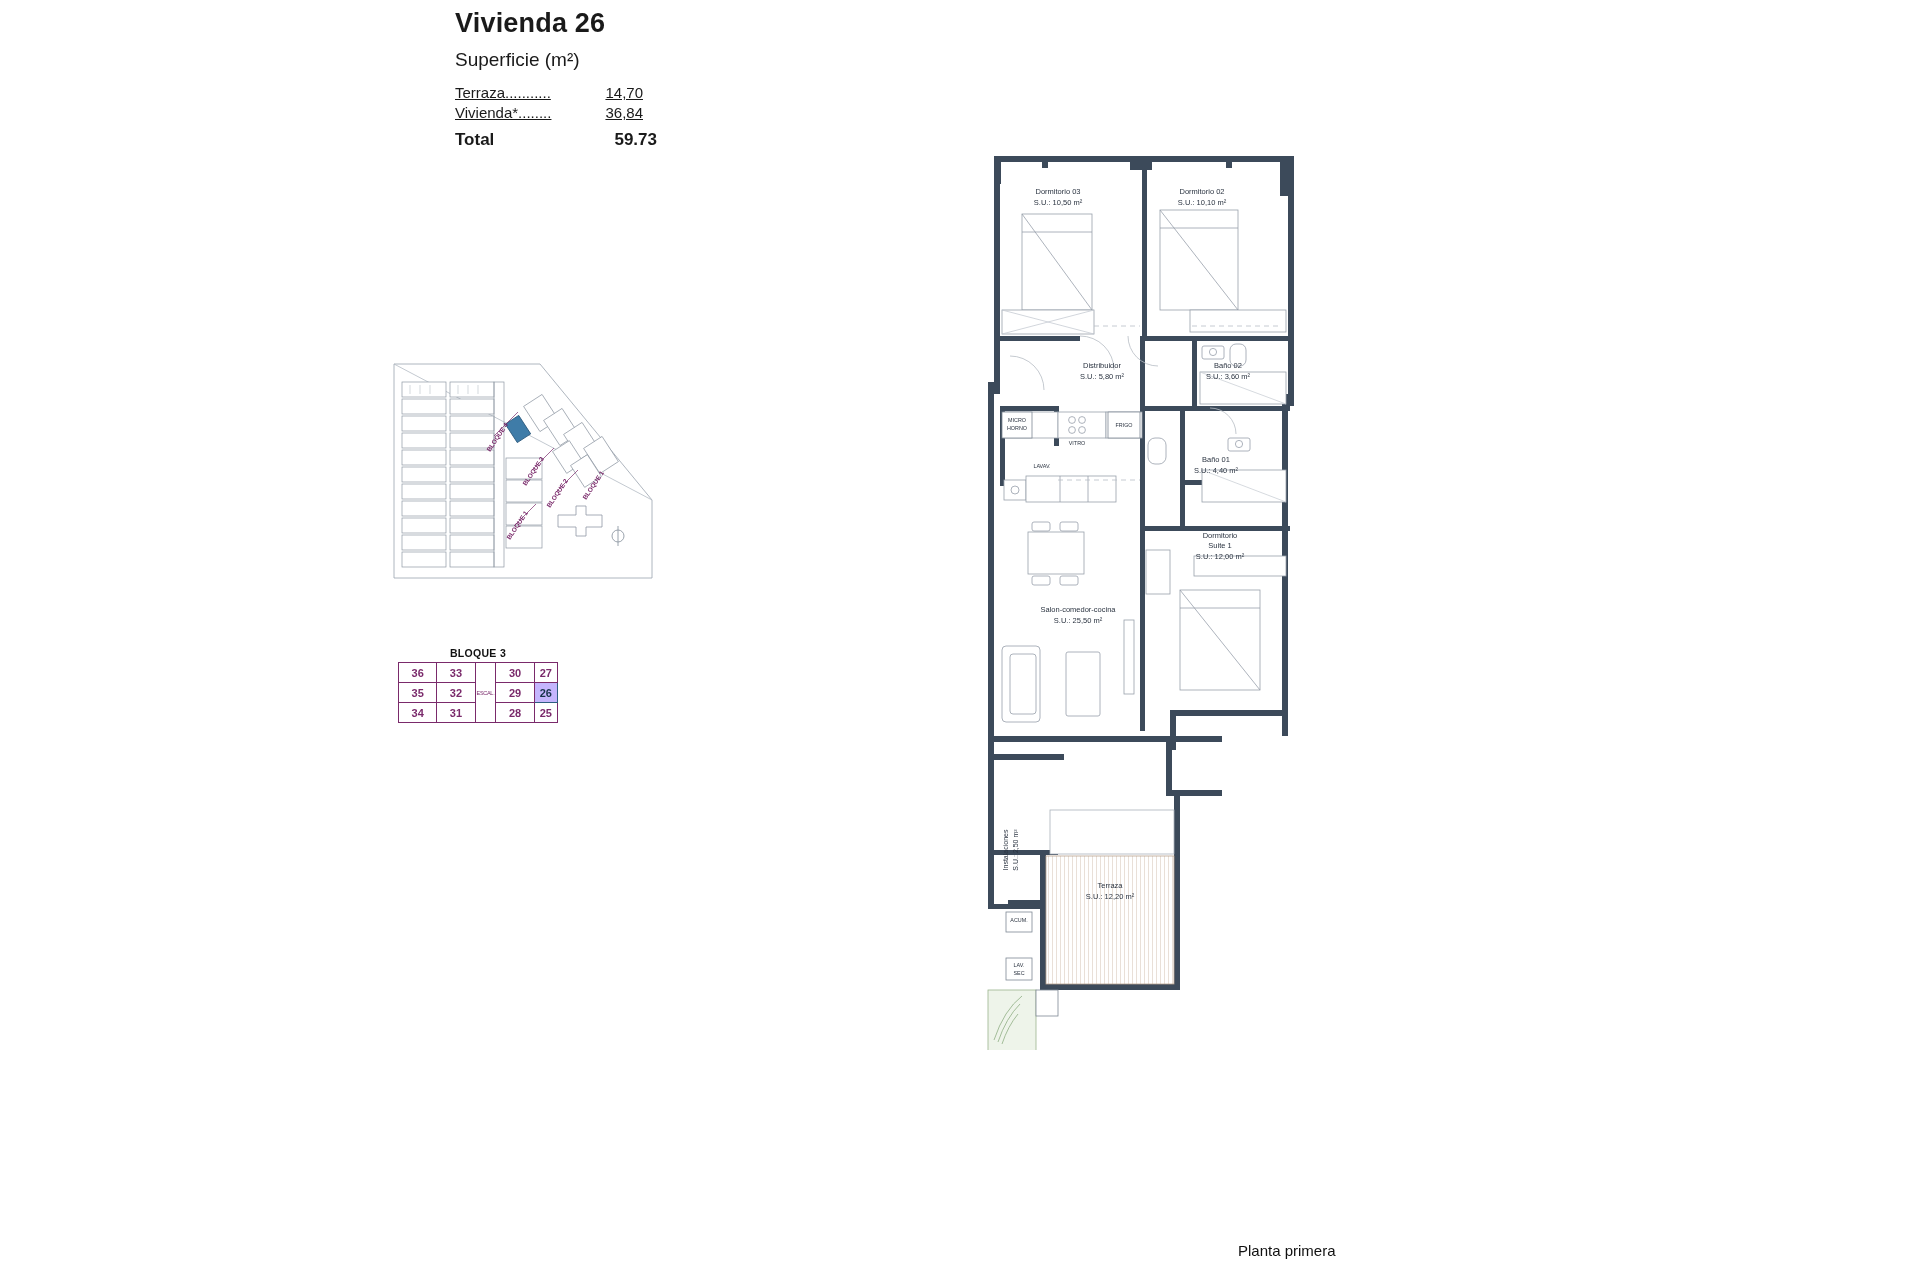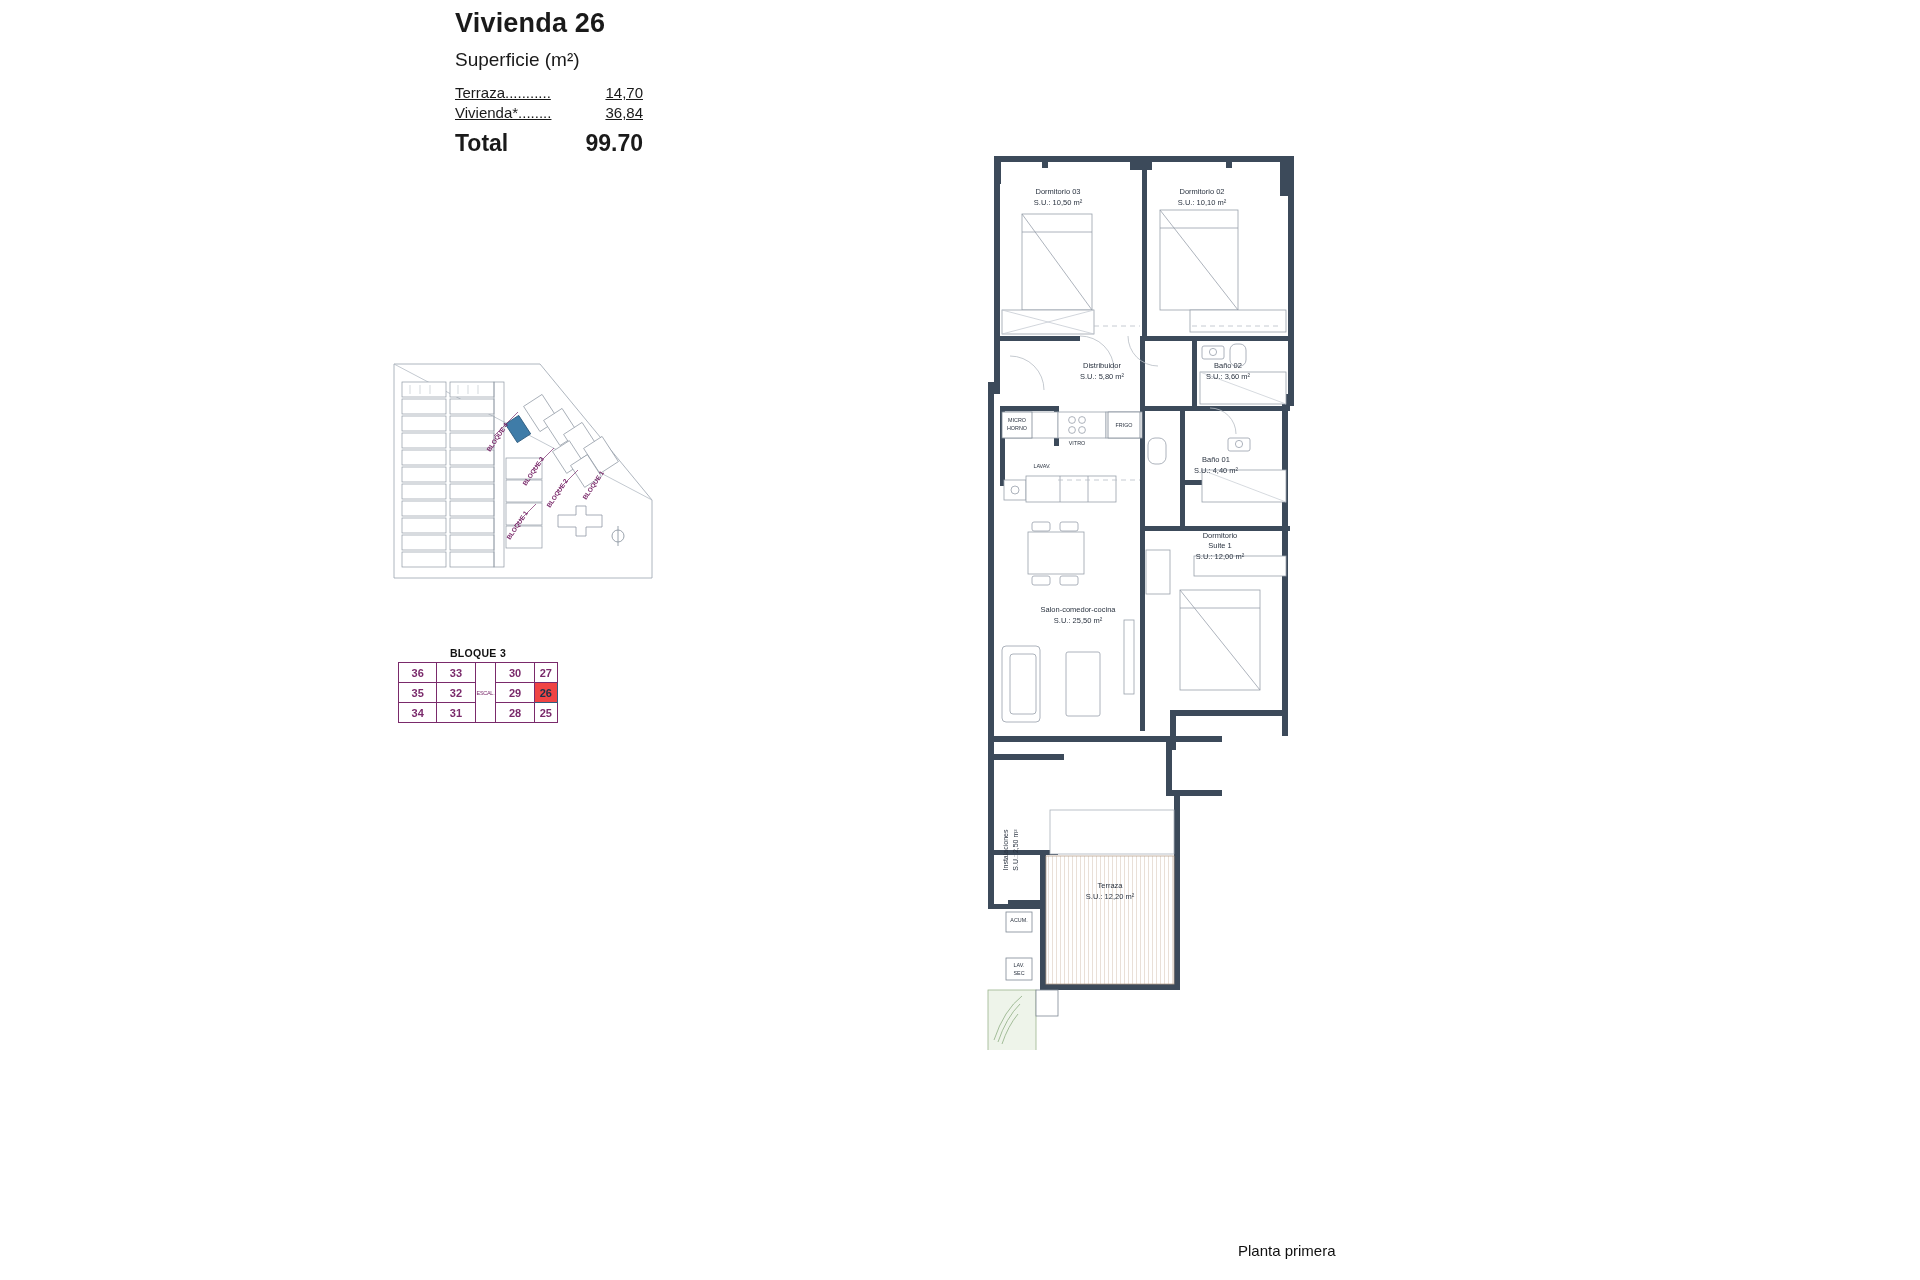--- a/index.html
+++ b/index.html
@@ -42,24 +42,25 @@
   }
   .area-row .lbl {
     width: 118px;
     white-space: nowrap;
   }
   .area-row .val {
     width: 70px;
     text-align: right;
   }
   .total-row {
-    font-size: 23px;
+    font-size: 17px;
     font-weight: bold;
     display: flex;
     margin-top: 7px;
+    gap: 14px;
   }
   .total-row .lbl { width: 110px; }
   .total-row .val { width: 78px; text-align: right; }
 
   #built-block {
     margin-top: 58px;
     width: 175px;
   }
   #built-block div {
     font-size: 17px;
@@ -105,21 +106,21 @@
   #block-table td {
     border: 1px solid #7a2a6b;
     width: 25%;
     height: 17px;
     text-align: center;
     font-size: 11px;
     color: #7a2a6b;
     font-weight: bold;
   }
   #block-table td.sel {
-    background: #ef4444;
+    background: #c4b5fd;
     color: #16324a;
     border-color: #2f5d80;
   }
   #block-table td.mid {
     font-size: 5.5px;
     color: #7a2a6b;
     width: 10%;
     letter-spacing: -0.3px;
     font-weight: normal;
     line-height: 6px;
@@ -154,21 +155,21 @@
   <div class="area-row">
     <span class="lbl">Terraza...........</span>
     <span class="val">14,70</span>
   </div>
   <div class="area-row">
     <span class="lbl">Vivienda*........</span>
     <span class="val">36,84</span>
   </div>
   <div class="total-row">
     <span class="lbl">Total</span>
-    <span class="val">99.70</span>
+    <span class="val">59.73</span>
   </div>
 
 </div>
 
 <div id="sitemap">
 <svg width="330" height="260" viewBox="0 0 330 260" xmlns="http://www.w3.org/2000/svg">
   <g stroke="#9aa3ae" fill="none" stroke-width="0.8">
 
     <path d="M4 24 L4 238 L262 238 L262 160 L150 24 Z"></path>
     <path d="M4 24 L262 160" stroke="#b4bbc4"></path>

